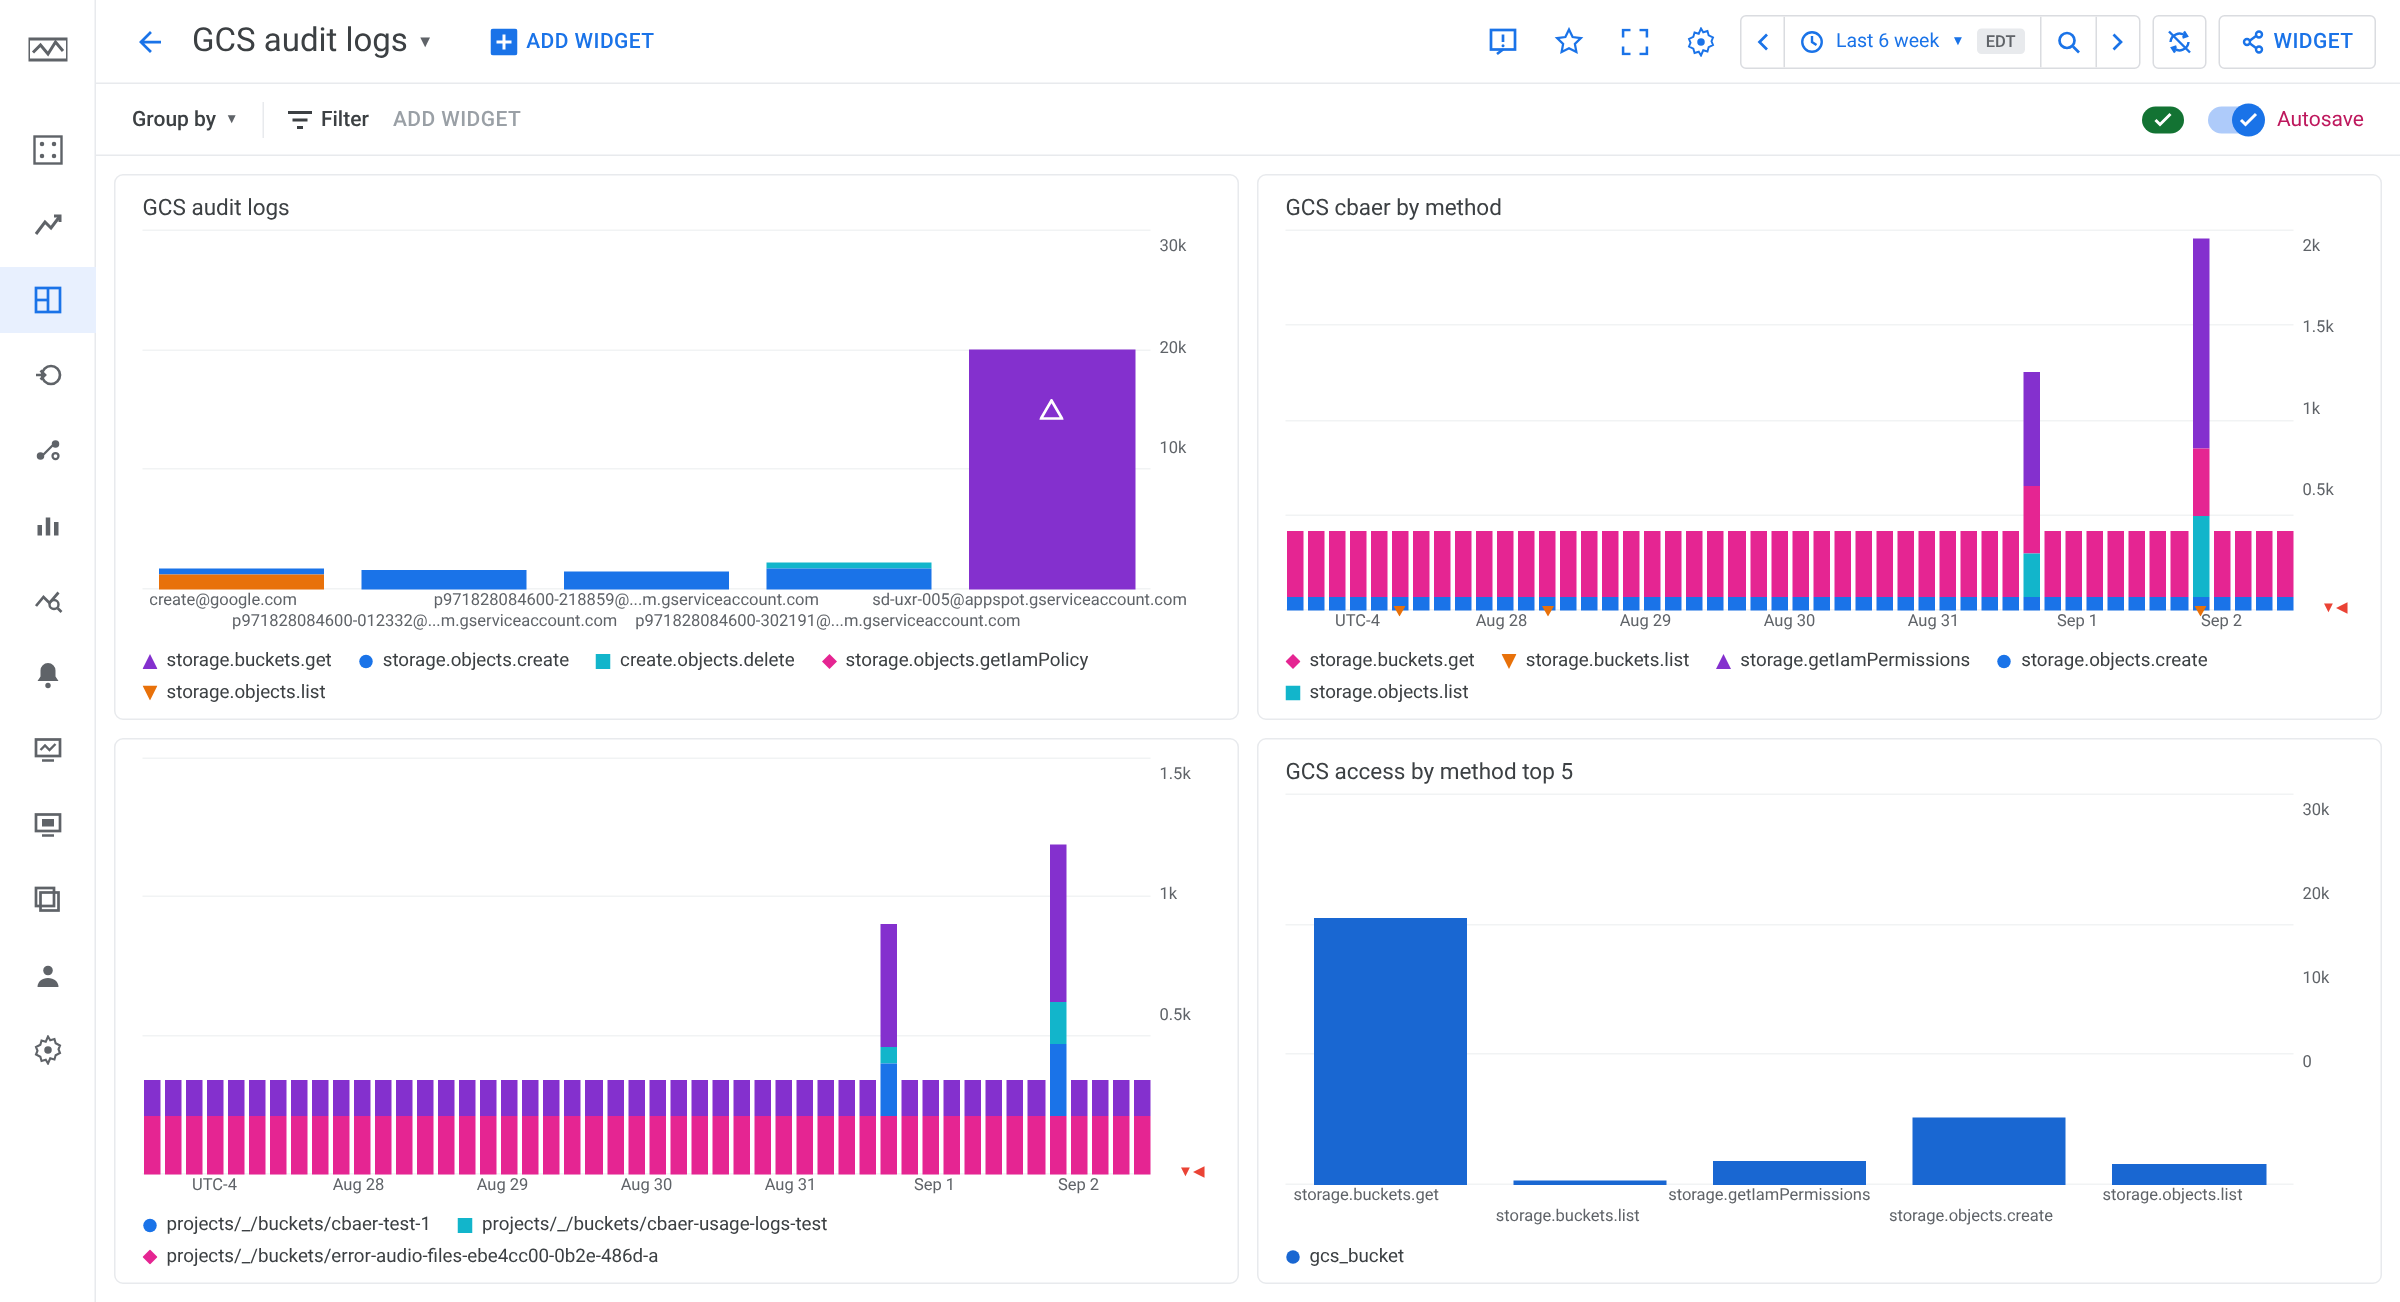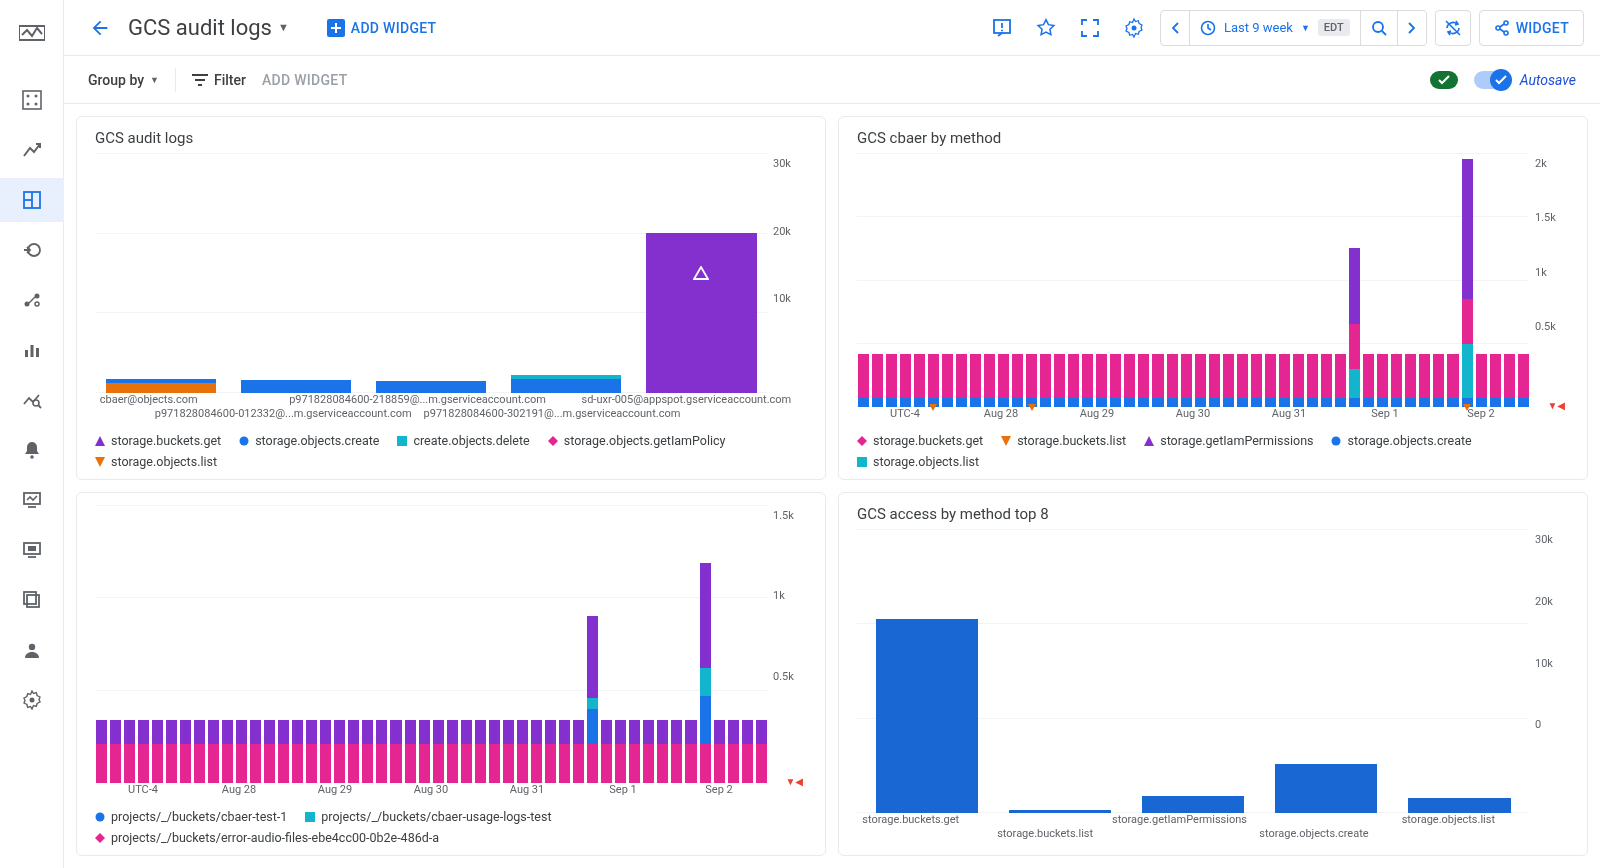--- a/index.html
+++ b/index.html
@@ -21,21 +21,21 @@
 .time-seg { padding:0 10px; height:100%; display:flex; align-items:center; color:#1a73e8; gap:6px; cursor:pointer; border-right:1px solid #dadce0;}
 .time-seg:last-child{border-right:none;}
 .edt-chip { background:#e8eaed; color:#5f6368; font-size:11px; padding:2px 6px; border-radius:3px; font-weight:500;}
 .share-btn { border:1px solid #dadce0; border-radius:4px; height:36px; padding:0 14px; color:#1a73e8; font-weight:500; display:flex; align-items:center; gap:6px; cursor:pointer; letter-spacing:.3px; font-size:14px;}
 .toolbar { height: 48px; display:flex; align-items:center; padding:0 24px; border-bottom:1px solid #e8eaed; gap:16px;}
 .tb-btn { color:#3c4043; font-weight:500; display:flex; align-items:center; gap:6px; cursor:pointer; font-size:14px;}
 .tb-divider{width:1px; height:24px; background:#e8eaed;}
 .add-filter{color:#9aa0a6; font-weight:500; letter-spacing:.3px; font-size:14px;}
 .tb-spacer{flex:1;}
 .status-pill{width:28px; height:18px; background:#137333; border-radius:9px; display:flex; align-items:center; justify-content:center; color:#fff;}
-.autosave{display:flex; align-items:center; gap:10px; color:#1d4ed8; font-size:14px;font-style:italic;}
+.autosave{display:flex; align-items:center; gap:10px; color:#be185d; font-size:14px;}
 .toggle{width:36px; height:18px; background:#aecbfa; border-radius:9px; position:relative;}
 .toggle .knob{position:absolute; right:-2px; top:-2px; width:22px; height:22px; background:#1a73e8; border-radius:50%; display:flex; align-items:center; justify-content:center; color:#fff;}
 .content{flex:1; overflow:auto; padding:12px; display:grid; grid-template-columns:1fr 1fr; gap:12px;}
 .card{border:1px solid #e8eaed; border-radius:6px; padding:12px 18px 10px; display:flex; flex-direction:column; min-height:350px;}
 .card-title{font-size:15px; color:#3c4043; margin-bottom:6px;}
 .chart-area{flex:1; display:flex; position:relative;}
 .plot{flex:1; position:relative;}
 .yaxis{width:40px; display:flex; flex-direction:column; justify-content:space-between; padding:4px 0 20px 6px; color:#5f6368; font-size:11px; text-align:left;}
 .xaxis{height:18px; display:flex; color:#5f6368; font-size:11px; position:relative; margin-right:40px;}
 .xaxis .tick{flex:1; text-align:center; white-space:nowrap; overflow:visible;}
@@ -202,21 +202,21 @@
         <div class="time-seg">
             <svg width="8" height="12" viewBox="0 0 8 12">
               <path d="M7 1L2 6l5 5" fill="none" stroke="currentColor" stroke-width="1.8"></path>
             </svg>
           </div>
         <div class="time-seg" style="gap:8px">
           <svg width="16" height="16" viewBox="0 0 16 16">
               <circle cx="8" cy="8" r="6.5" fill="none" stroke="currentColor" stroke-width="1.6"></circle>
               <path d="M8 4v4l3 2" fill="none" stroke="currentColor" stroke-width="1.6"></path>
             </svg>
-          <span>Last 9 week</span>
+          <span>Last 6 week</span>
           <span style="font-size:9px;color:#1a73e8">▼</span>
           <span class="edt-chip">EDT</span>
         </div>
         <div class="time-seg">
             <svg width="16" height="16" viewBox="0 0 16 16">
               <circle cx="7" cy="7" r="5" fill="none" stroke="currentColor" stroke-width="1.8"></circle>
               <line x1="11" y1="11" x2="15" y2="15" stroke="currentColor" stroke-width="1.8"></line>
             </svg>
           </div>
         <div class="time-seg">
@@ -314,21 +314,21 @@
               </div>
             </div>
           <div class="yaxis" id="yaxis-c1">
               <div>30k</div>
               <div>20k</div>
               <div>10k</div>
               <div>&nbsp;</div>
             </div>
         </div>
         <div class="xaxis-alt" id="xaxis-c1" style="height:32px">
-            <div class="tk" style="left: 8%; top: 0px;">cbaer@objects.com</div>
+            <div class="tk" style="left: 8%; top: 0px;">create@google.com</div>
             <div class="tk" style="left: 28%; top: 14px;">p971828084600-012332@...m.gserviceaccount.com</div>
             <div class="tk" style="left: 48%; top: 0px;">p971828084600-218859@...m.gserviceaccount.com</div>
             <div class="tk" style="left: 68%; top: 14px;">p971828084600-302191@...m.gserviceaccount.com</div>
             <div class="tk" style="left: 88%; top: 0px;">sd-uxr-005@appspot.gserviceaccount.com</div>
           </div>
         <div class="legend" id="legend-c1">
             <div class="leg-item">
               <span class="leg-mark">
                 <svg width="10" height="10">
                   <path d="M5 0L10 10H0Z" fill="#8430ce"></path>
@@ -905,21 +905,21 @@
                 <svg width="10" height="10">
                   <path d="M5 0L10 5 5 10 0 5Z" fill="#e52592"></path>
                 </svg>
               </span>
               <span>projects/_/buckets/error-audio-files-ebe4cc00-0b2e-486d-a</span>
             </div>
           </div>
       </div>
 
       <div class="card">
-        <div class="card-title">GCS access by method top 8</div>
+        <div class="card-title">GCS access by method top 5</div>
         <div class="chart-area">
           <div class="plot" id="plot-c4">
               <div class="gridlines">
                 <div></div>
                 <div></div>
                 <div></div>
                 <div></div>
               </div>
               <div class="bars" style="gap: 30px; padding: 0px 18px;">
                 <div class="barcol">
@@ -947,16 +947,26 @@
               <div>&nbsp;</div>
             </div>
         </div>
         <div class="xaxis-alt" id="xaxis-c4" style="height:32px">
             <div class="tk" style="left: 8%; top: 0px;">storage.buckets.get</div>
             <div class="tk" style="left: 28%; top: 14px;">storage.buckets.list</div>
             <div class="tk" style="left: 48%; top: 0px;">storage.getIamPermissions</div>
             <div class="tk" style="left: 68%; top: 14px;">storage.objects.create</div>
             <div class="tk" style="left: 88%; top: 0px;">storage.objects.list</div>
           </div>
+        <div class="legend" id="legend-c4">
+            <div class="leg-item">
+              <span class="leg-mark">
+                <svg width="10" height="10">
+                  <circle cx="5" cy="5" r="4.5" fill="#1967d2"></circle>
+                </svg>
+              </span>
+              <span>gcs_bucket</span>
+            </div>
+          </div>
       </div>
     </div>
   </div>
 </div>
 
 </body></html>

